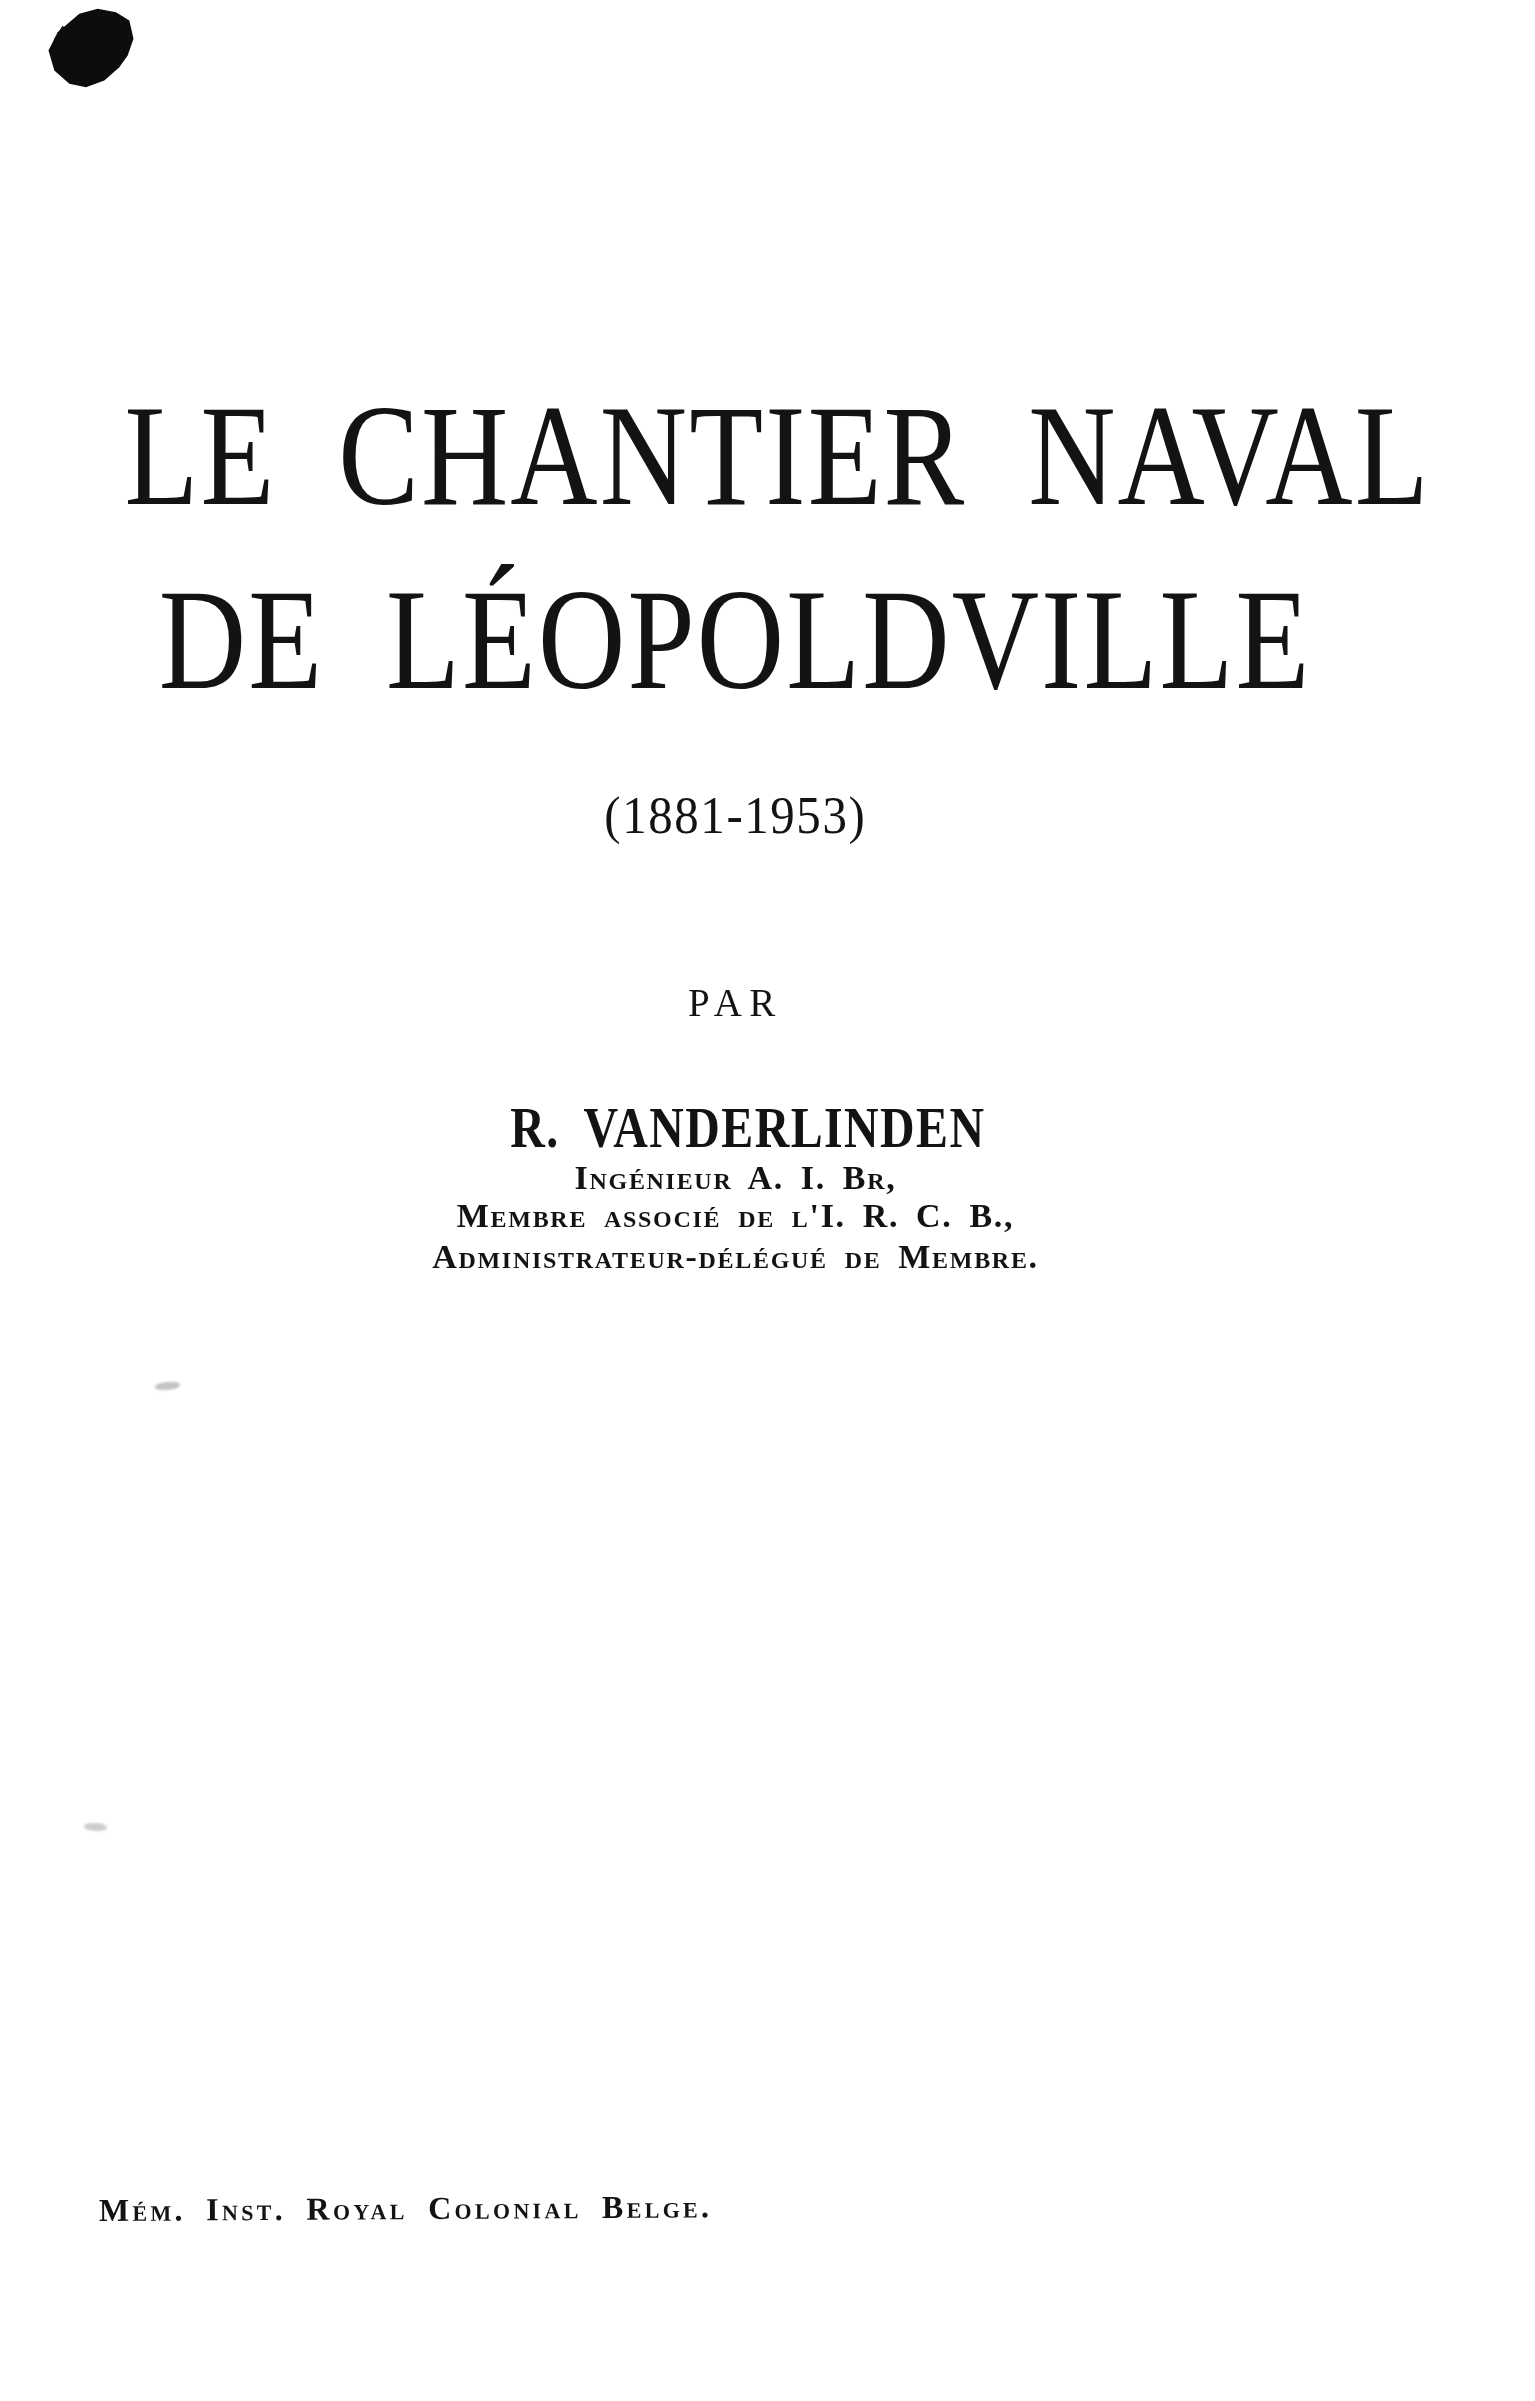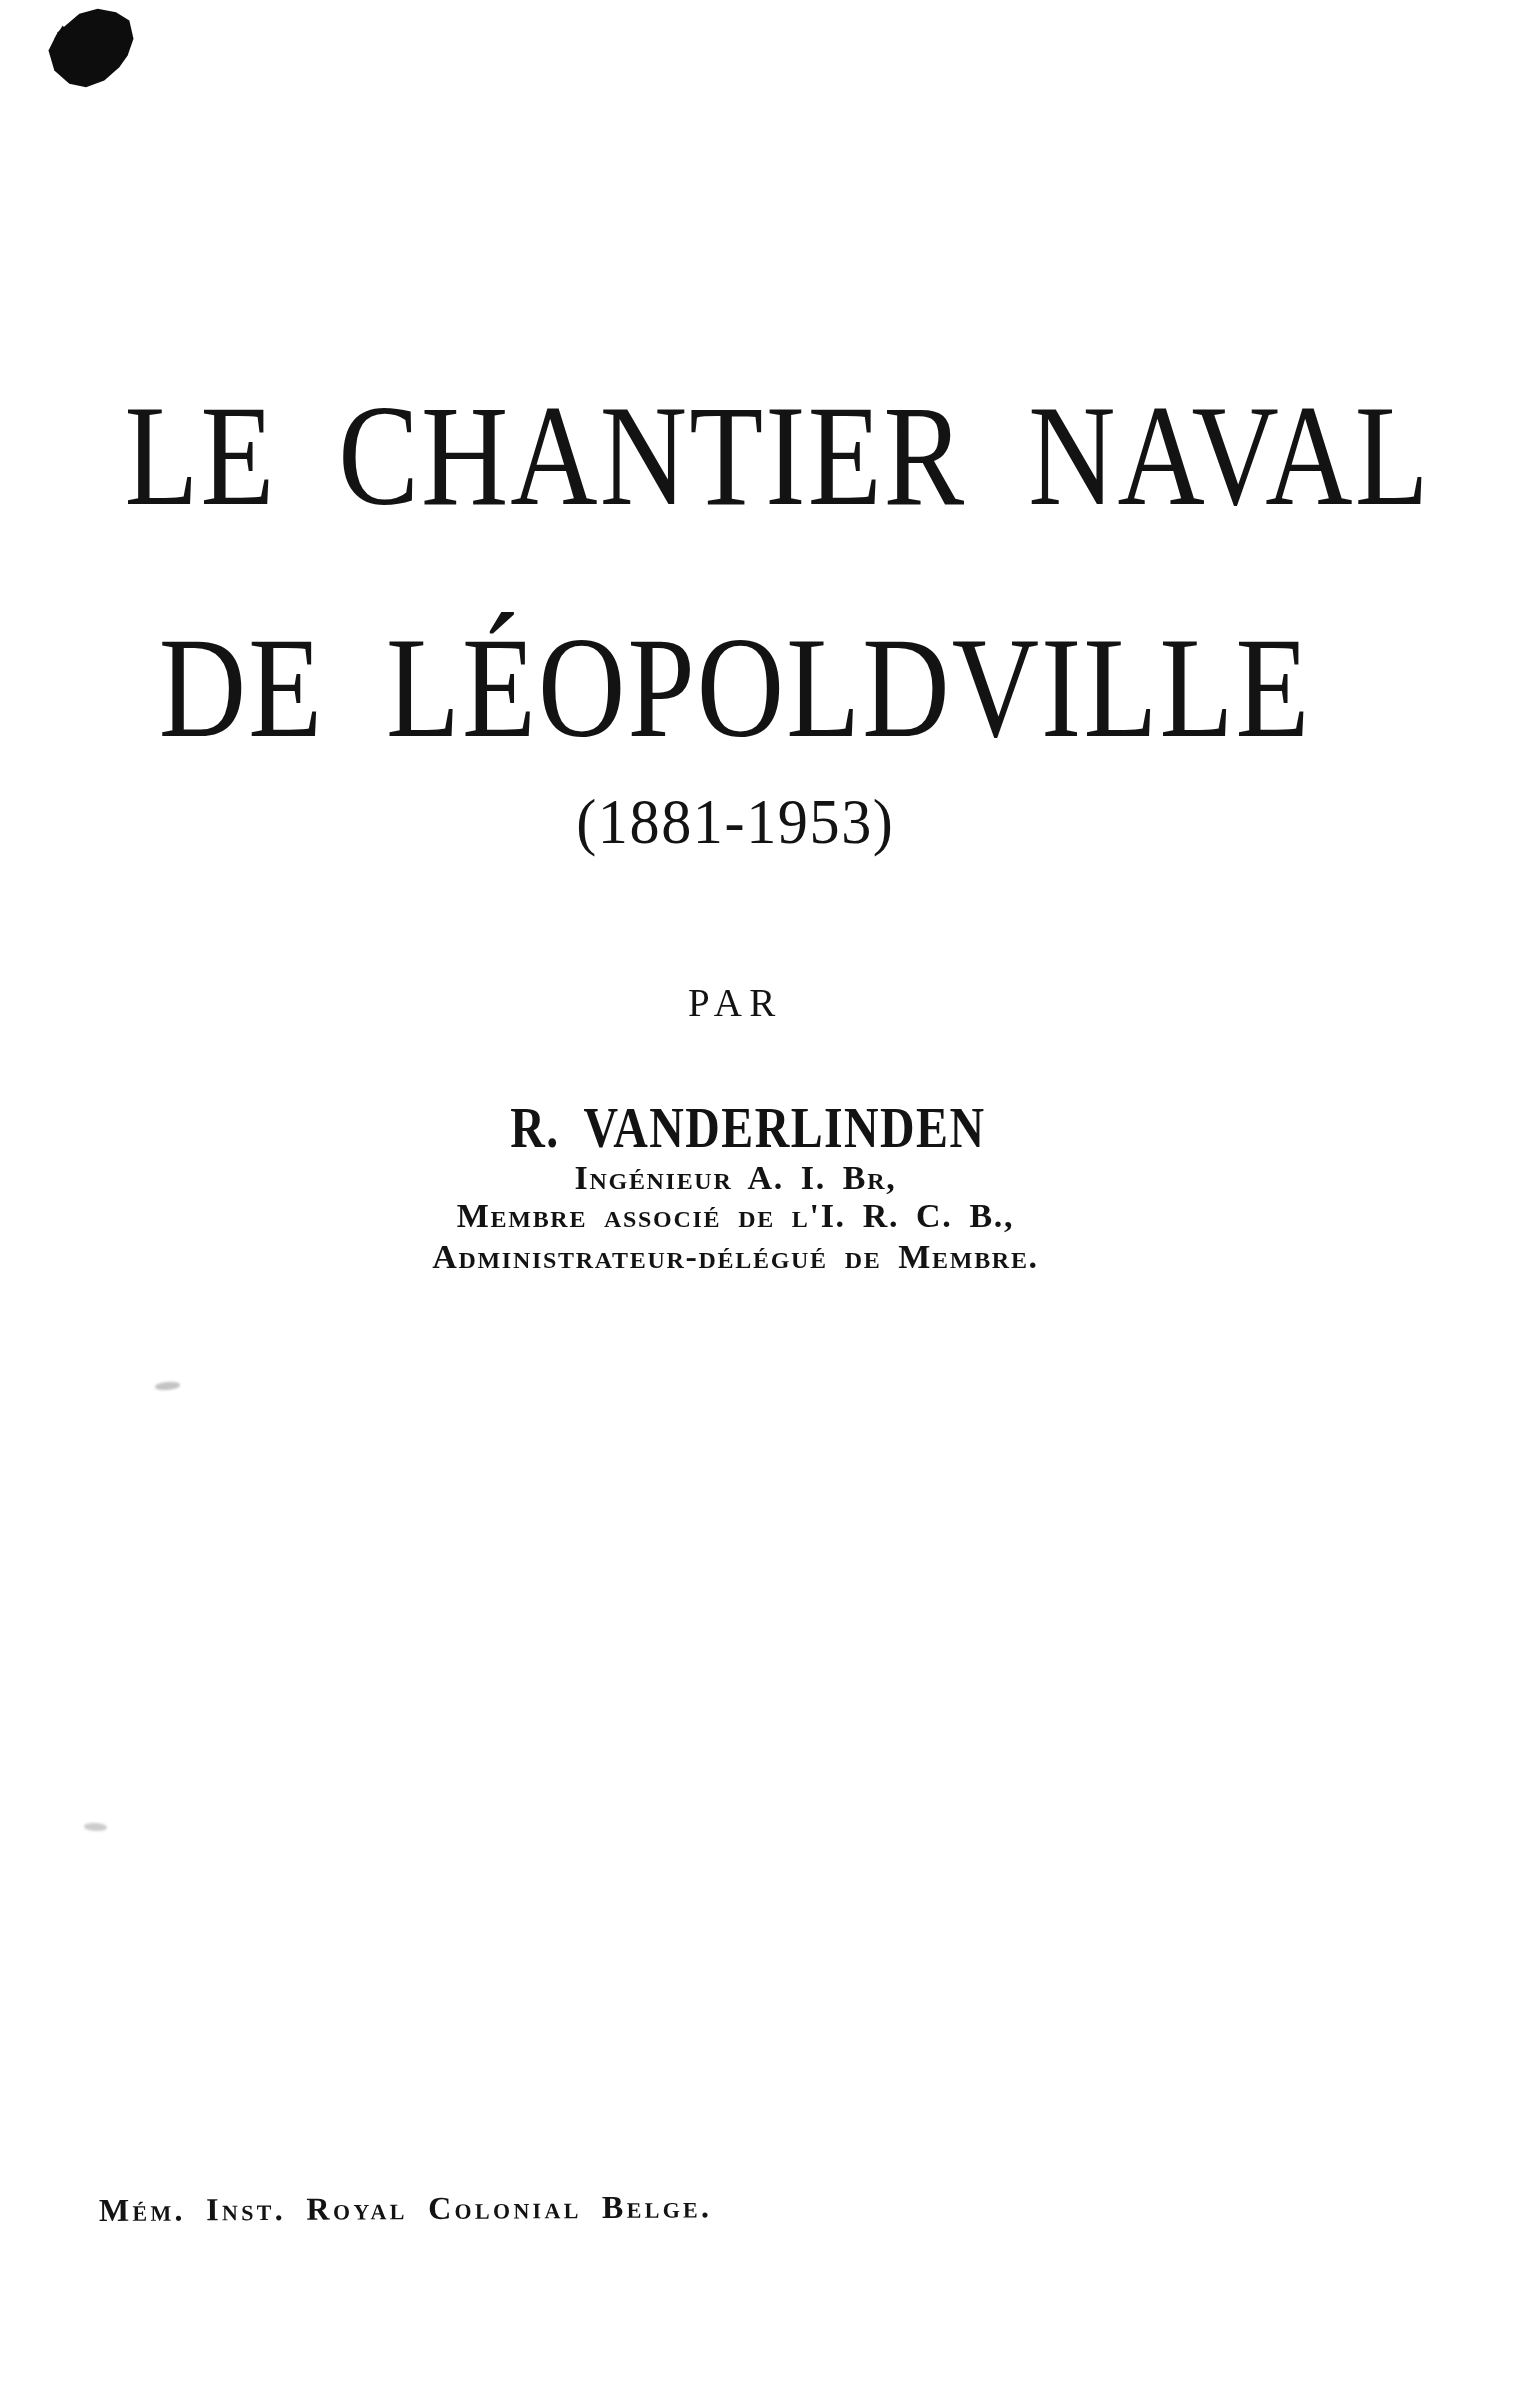--- a/index.html
+++ b/index.html
@@ -13,23 +13,23 @@
   }
   .line {
     position:absolute; left:0; width:1471px;
     text-align:center; line-height:1; white-space:nowrap;
   }
   .sq84 { display:inline-block; transform:scaleX(0.84); transform-origin:50% 0; white-space:nowrap; }
   .sq94 { display:inline-block; transform:scaleX(0.94); transform-origin:50% 0; white-space:nowrap; }
 
   .title { font-size:144px; letter-spacing:2.5px; word-spacing:35px;text-align:center; }
   #title-line1 { top:384px; }
-  #title-line2 { top:568px;margin-top:48px; }
+  #title-line2 { top:568px; }
 
-  .years { top:790px; font-size:64px; letter-spacing:1.7px; }
+  .years { top:790px; font-size:52px; letter-spacing:1.7px; }
 
   .par { top:983px; font-size:39px; letter-spacing:7.5px; }
 
   .author { top:1099px; font-size:57px; font-weight:bold; letter-spacing:1.7px; word-spacing:13.4px;padding-left:12px; }
 
   .cred {
     font-size:34px; font-weight:bold;
     font-variant:small-caps;
     letter-spacing:1.7px; word-spacing:6.7px;
   }

